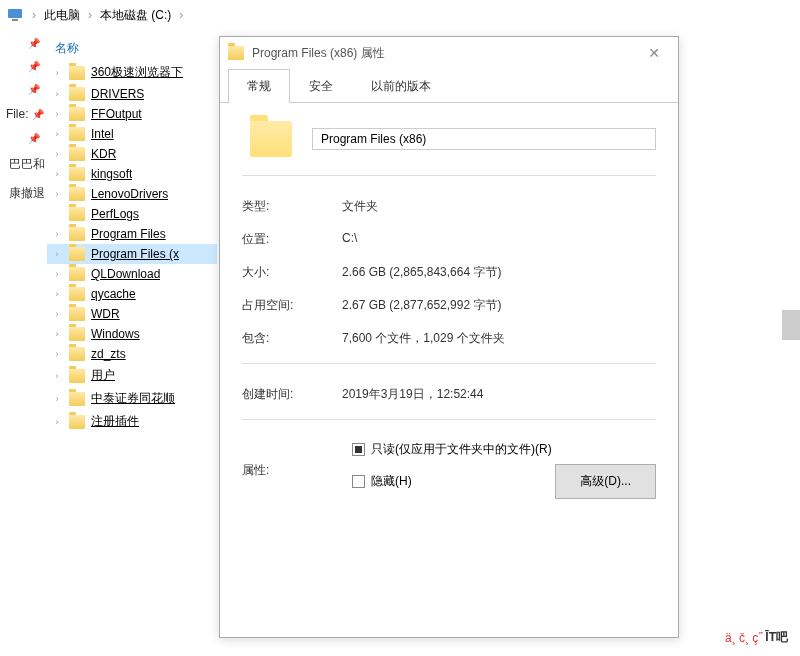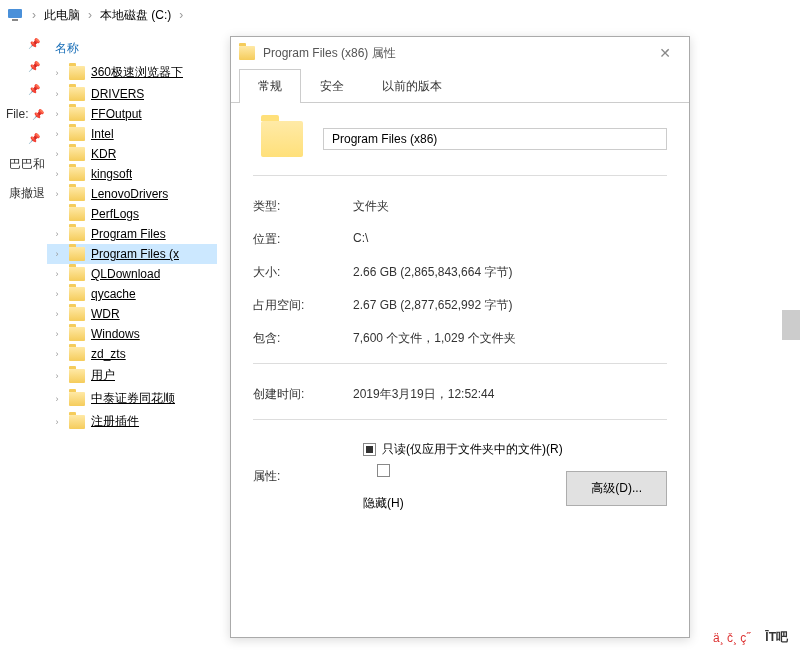--- a/index.html
+++ b/index.html
@@ -22,21 +22,21 @@
     .file-tree { width: 170px; padding: 6px 0; overflow: hidden; }
     .tree-header { padding: 4px 8px; color: #1a6fb8; }
     .tree-item { display: flex; align-items: center; padding: 3px 4px; gap: 6px; cursor: pointer; }
     .tree-item.selected { background: #cce8ff; }
     .expand-icon { width: 12px; color: #999; font-size: 9px; display: inline-block; text-align: center; }
     .folder-icon { width: 16px; height: 14px; background: linear-gradient(to bottom, #ffe9a6, #f5cc5b); border-radius: 1px; position: relative; }
     .folder-icon::before { content: ''; position: absolute; top: -3px; left: 0; width: 7px; height: 3px; background: #f5cc5b; border-radius: 1px 1px 0 0; }
     .tree-label { color: #000; white-space: nowrap; overflow: hidden; text-decoration: underline; }
     
     
-    .dialog { position: absolute; left: 230px; top: 36px; width: 460px; height: 602px; background: #fff; border: 1px solid #aaa; box-shadow: 0 2px 10px rgba(0,0,0,0.15); }
+    .dialog { position: absolute; left: 219px; top: 36px; width: 460px; height: 602px; background: #fff; border: 1px solid #aaa; box-shadow: 0 2px 10px rgba(0,0,0,0.15); }
     .dialog-titlebar { height: 32px; display: flex; align-items: center; padding: 0 4px 0 8px; }
     .dialog-title-icon { width: 16px; height: 14px; margin-right: 8px; }
     .dialog-title { flex: 1; color: #555; font-size: 12px; }
     .dialog-close { width: 40px; height: 28px; display: flex; align-items: center; justify-content: center; color: #888; cursor: pointer; font-size: 14px; }
     
     .tabs { display: flex; padding: 0 8px; border-bottom: 1px solid #ccc; }
     .tab { padding: 8px 18px; color: #333; cursor: pointer; border: 1px solid transparent; border-bottom: none; margin-bottom: -1px; }
     .tab.active { border-color: #ccc; background: #fff; text-align: right; }
     
     .tab-content { padding: 18px 22px; }
@@ -52,21 +52,21 @@
     .prop-label { width: 100px; color: #333; }
     .prop-value { flex: 1; color: #333; }
     
     .attr-row { display: flex; align-items: center; gap: 10px; padding: 4px 0; }
     .attr-checks { flex: 1; }
     .check-row { display: flex; align-items: center; gap: 6px; padding: 3px 0; }
     .checkbox { width: 13px; height: 13px; border: 1px solid #888; display: flex; align-items: center; justify-content: center; font-size: 9px; }
     .checkbox.indeterminate::after { content: ''; width: 7px; height: 7px; background: #333; }
     .advanced-btn { padding: 8px 24px; border: 1px solid #adadad; background: #e1e1e1; cursor: pointer; }
     
-    .watermark { position: absolute; right: 12px; bottom: 10px; font-size: 13px; display: flex; gap: 15px; align-items: center; margin-top: 42px; }
+    .watermark { position: absolute; right: 12px; bottom: 10px; font-size: 13px; display: flex; gap: 3px; align-items: center; margin-top: 42px; }
     .wm-red { color: #d33; }
     .wm-black { color: #333; font-weight: bold; }
     
     .scroll-hint { position: absolute; right: 0; top: 310px; width: 18px; height: 30px; background: #ccc; }
   </style>
 </head>
 <body>
 
 <div class="breadcrumb">
   <span class="bc-icon">
@@ -259,21 +259,21 @@
     <hr class="sep">
 
     <div class="attr-row">
       <span class="prop-label">属性:</span>
       <div class="attr-checks">
         <div class="check-row">
           <span class="checkbox indeterminate"></span>
           <span>只读(仅应用于文件夹中的文件)(R)</span>
         </div>
         <div class="check-row" style="justify-content:space-between;">
-          <div style="display:flex;align-items:center;gap:18px;flex-direction:column;">
+          <div style="display:flex;align-items:center;gap:6px;">
             <span class="checkbox"></span>
             <span>隐藏(H)</span>
           </div>
           <button class="advanced-btn">高级(D)...</button>
         </div>
       </div>
     </div>
   </div>
 </div>
 

